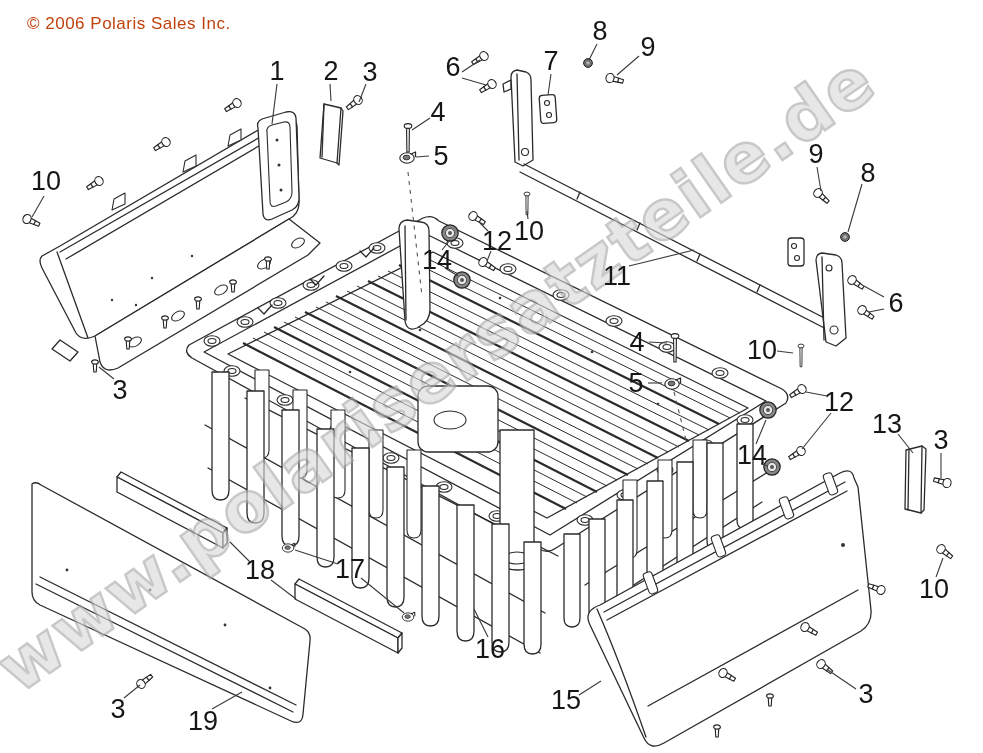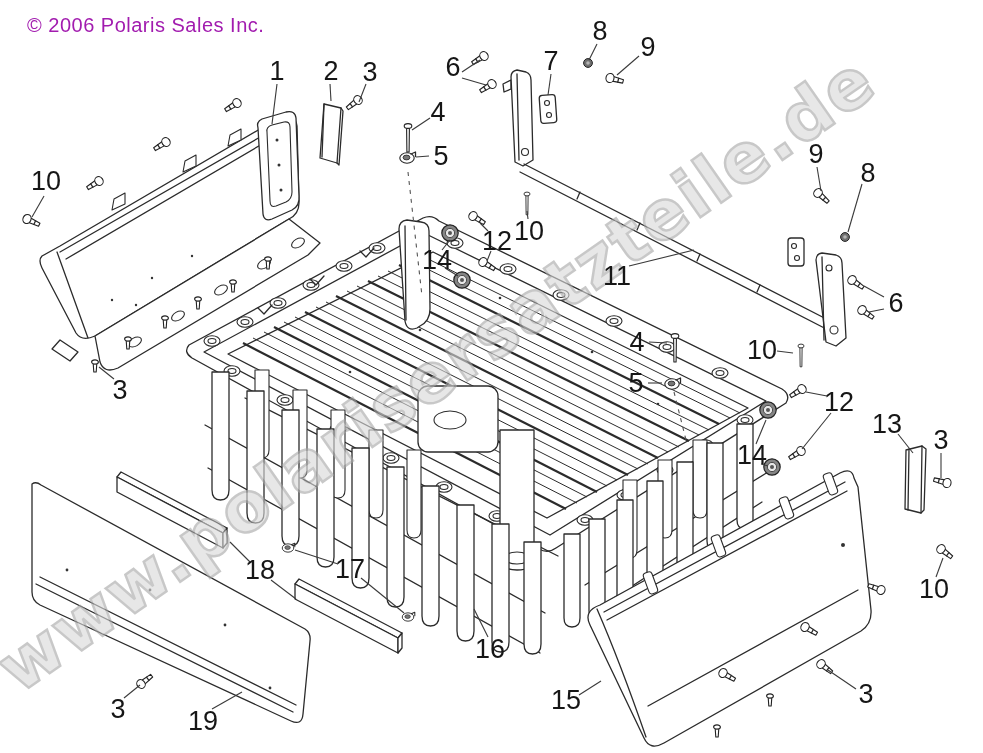--- a/index.html
+++ b/index.html
@@ -3,21 +3,21 @@
 <meta charset="utf-8">
 <style>
   html,body{margin:0;padding:0;}
   body{
     width:983px;height:753px;position:relative;overflow:hidden;
     background:#fff;font-family:"Liberation Sans",sans-serif;
   }
   .stage{position:absolute;inset:0;}
   svg.art{position:absolute;left:0;top:0;}
   .copyright{
-    position:absolute;left:27px;top:14px;font-size:20px;color:#a21caf;
+    position:absolute;left:27px;top:14px;font-size:17px;color:#c2410c;
     letter-spacing:0.5px;font-family:"Liberation Sans",sans-serif;z-index:5;
   }
   .watermark{
     position:absolute;left:-14px;top:648px;z-index:3;pointer-events:none;
     transform:rotate(-35deg);transform-origin:0 0;white-space:nowrap;
     font-family:"DejaVu Sans",sans-serif;font-weight:bold;font-size:68px;
     letter-spacing:2px;color:var(--wm-fill,#d9d9d9);
     -webkit-text-stroke:2.5px var(--wm-stroke,#a8a8a8);
     opacity:0.62;line-height:68px;
   }

